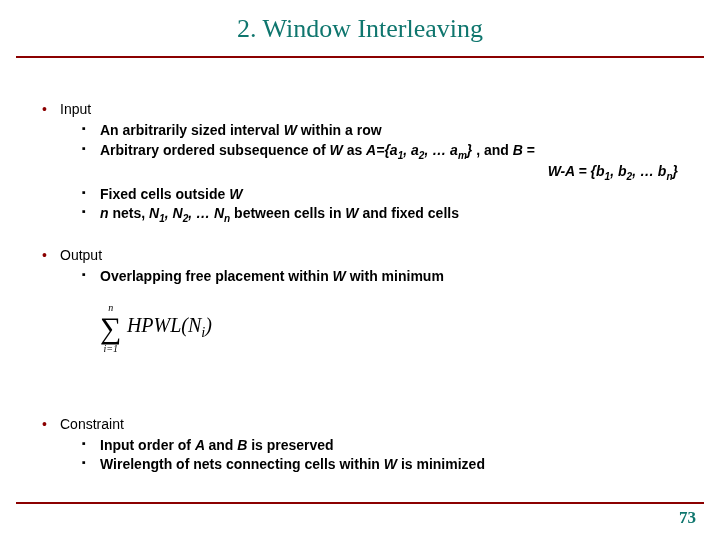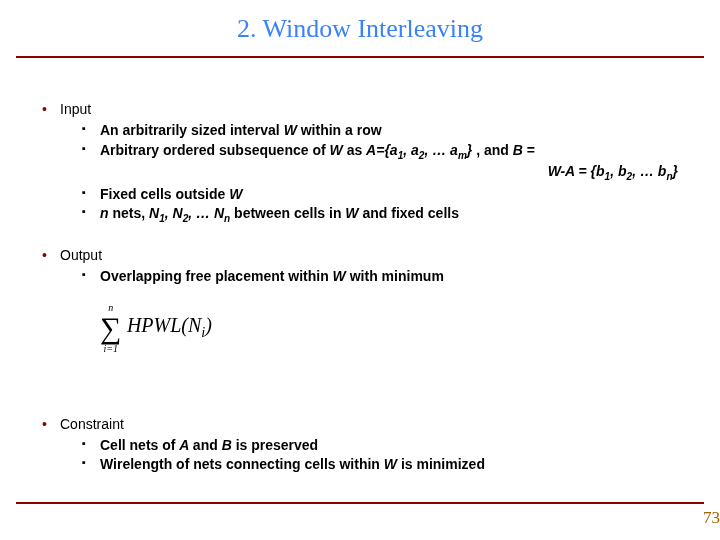--- a/index.html
+++ b/index.html
@@ -12,21 +12,21 @@
     overflow: hidden;
   }
   .title-area {
     text-align: center;
     padding-top: 14px;
     padding-bottom: 8px;
   }
   .title {
     font-family: "Times New Roman", Times, serif;
     font-size: 26px;
-    color: #3b82f6;
+    color: #0f766e;
     font-weight: normal;
     text-align: center;
   }
   .title-rule {
     height: 2px;
     background: #8b0000;
     margin: 4px 16px 0 16px;
   }
   .content {
     padding: 22px 42px 10px 42px;
@@ -104,25 +104,26 @@
   .bottom-rule {
     position: absolute;
     left: 16px;
     right: 16px;
     bottom: 36px;
     height: 2px;
     background: #8b0000;
   }
   .page-num {
     position: absolute;
-    right: 0;
+    right: 24px;
     bottom: 12px;
     font-family: "Times New Roman", serif;
     font-size: 17px;
-    color: #a16207;
+    color: #0f766e;
+    font-weight: bold;
   }
   .spacer { height: 16px; }
 </style>
 </head>
 <body>
 
 <div class="title-area">
   <div class="title">2. Window Interleaving</div>
 </div>
 <div class="title-rule"></div>
@@ -170,21 +171,21 @@
     </span>
   </div>
 
   <div class="spacer"></div>
 
   <div class="level1">
     <span class="l1-bullet">•</span><span class="l1-label">Constraint</span>
   </div>
   <div class="sub-list">
     <div class="sub-item">
-      <span>Cell nets of </span><span class="ital">A </span><span>and </span><span class="ital">B </span><span>is preserved</span>
+      <span>Input order of </span><span class="ital">A </span><span>and </span><span class="ital">B </span><span>is preserved</span>
     </div>
     <div class="sub-item">
       <span>Wirelength of nets connecting cells within </span><span class="ital">W </span><span>is minimized</span>
     </div>
   </div>
 
 </div>
 
 <div class="bottom-rule"></div>
 <div class="page-num">73</div>

